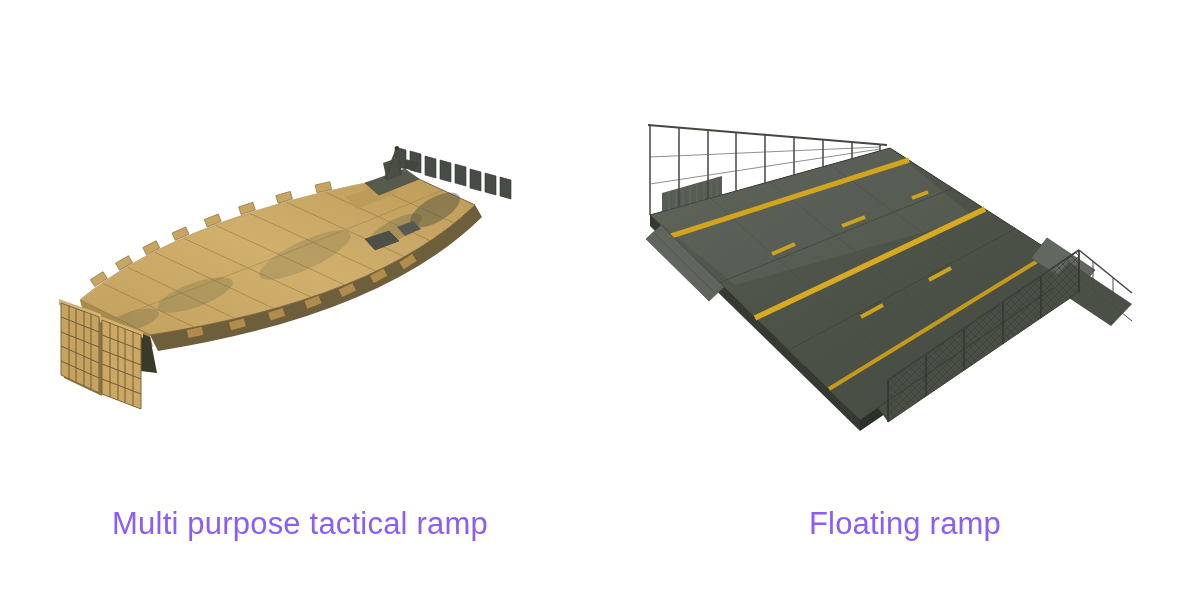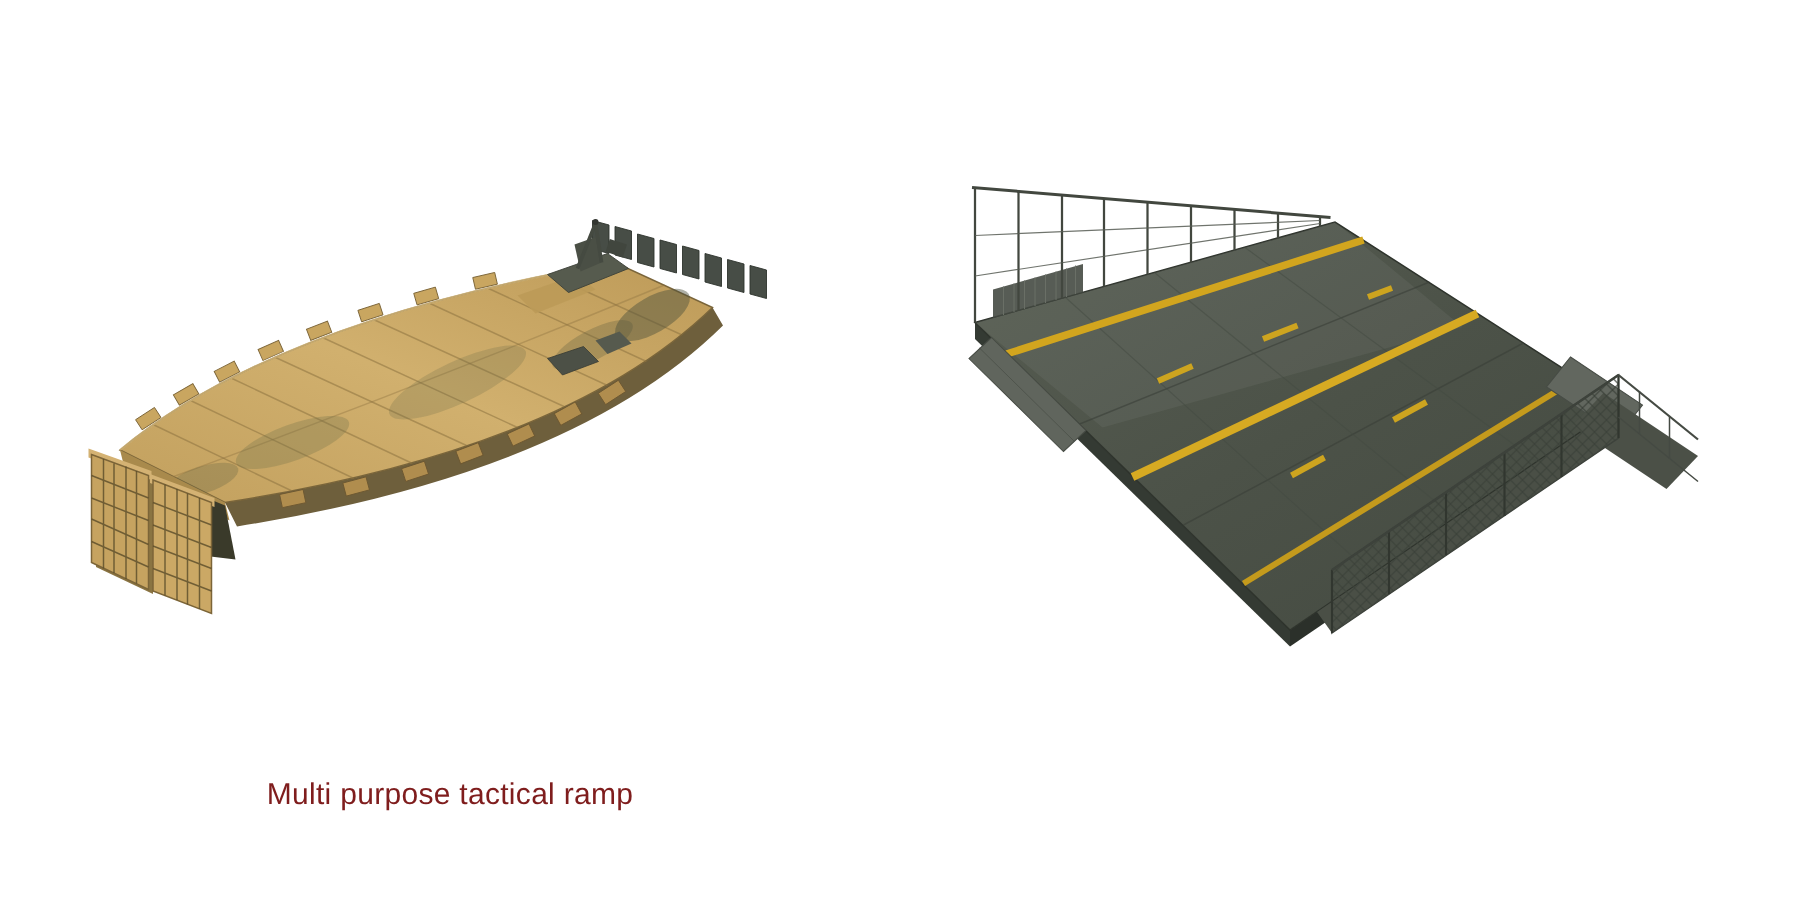--- a/index.html
+++ b/index.html
@@ -1,21 +1,21 @@
 <!DOCTYPE html>
 <html><head>
 <meta charset="utf-8">
 <style>
   html,body{margin:0;padding:0;background:#ffffff;}
   .canvas{position:relative;width:1200px;height:600px;background:#ffffff;
           font-family:"Liberation Sans",sans-serif;overflow:hidden;}
   figure.product{position:absolute;top:0;height:100%;margin:0;padding:0;}
   figure.product .img-wrap{position:absolute;}
   figcaption.caption{position:absolute;left:0;right:0;bottom:58px;text-align:center;
-          font-size:20px;font-weight:400;letter-spacing:.2px;color:#7f1d1d;}
+          font-size:31px;font-weight:400;letter-spacing:.2px;color:#8b5cf6;}
   svg{display:block;}
 </style>
 </head>
 <body>
 
 <div class="canvas">
 
   <figure class="product" style="left:40px;width:520px;">
     <div class="img-wrap" style="left:5px;top:135px;width:470px;height:280px;">
       <svg width="470" height="280" viewBox="0 0 470 280">
@@ -272,15 +272,16 @@
             <line x1="444" y1="192" x2="444" y2="150"></line>
           </g>
           <line x1="253" y1="280" x2="444" y2="150" stroke="#3d423b" stroke-width="1.8"></line>
           <line x1="444" y1="150" x2="497" y2="193" stroke="#454a43" stroke-width="1.5"></line>
           <line x1="444" y1="178" x2="497" y2="221" stroke="#454a43" stroke-width="1"></line>
           <line x1="458" y1="161" x2="458" y2="189" stroke="#454a43" stroke-width="1"></line>
           <line x1="478" y1="178" x2="478" y2="206" stroke="#454a43" stroke-width="1"></line>
         </g>
       </svg>
     </div>
+    <figcaption class="caption">Floating ramp</figcaption>
   </figure>
 
 </div>
 
 </body></html>

